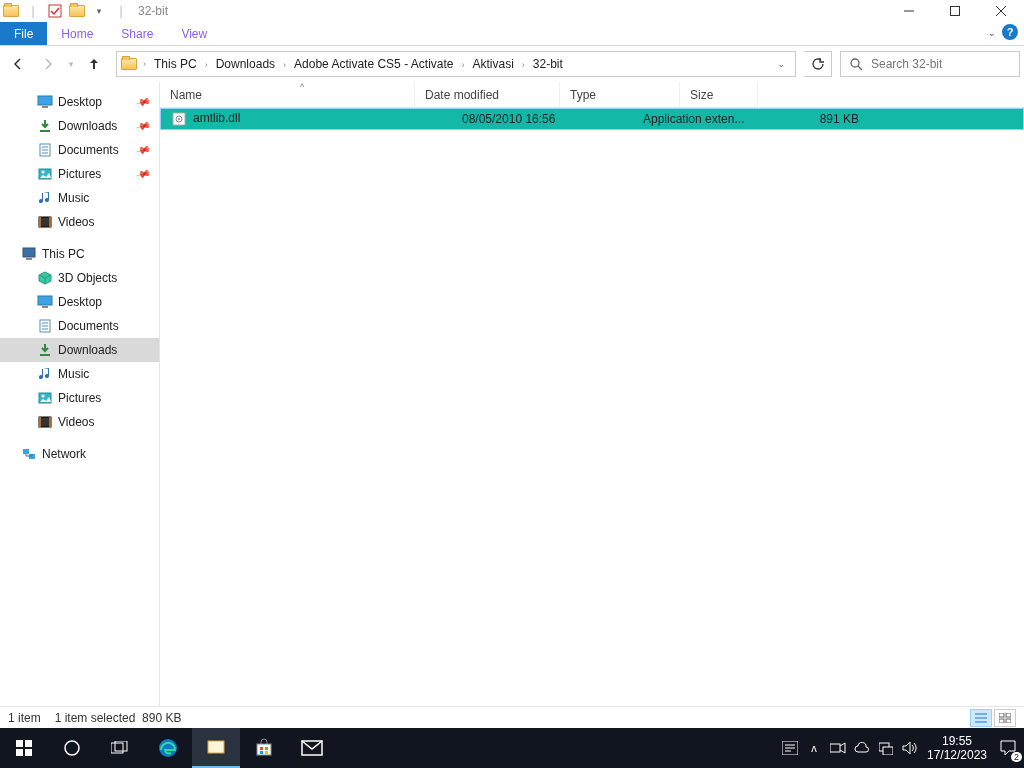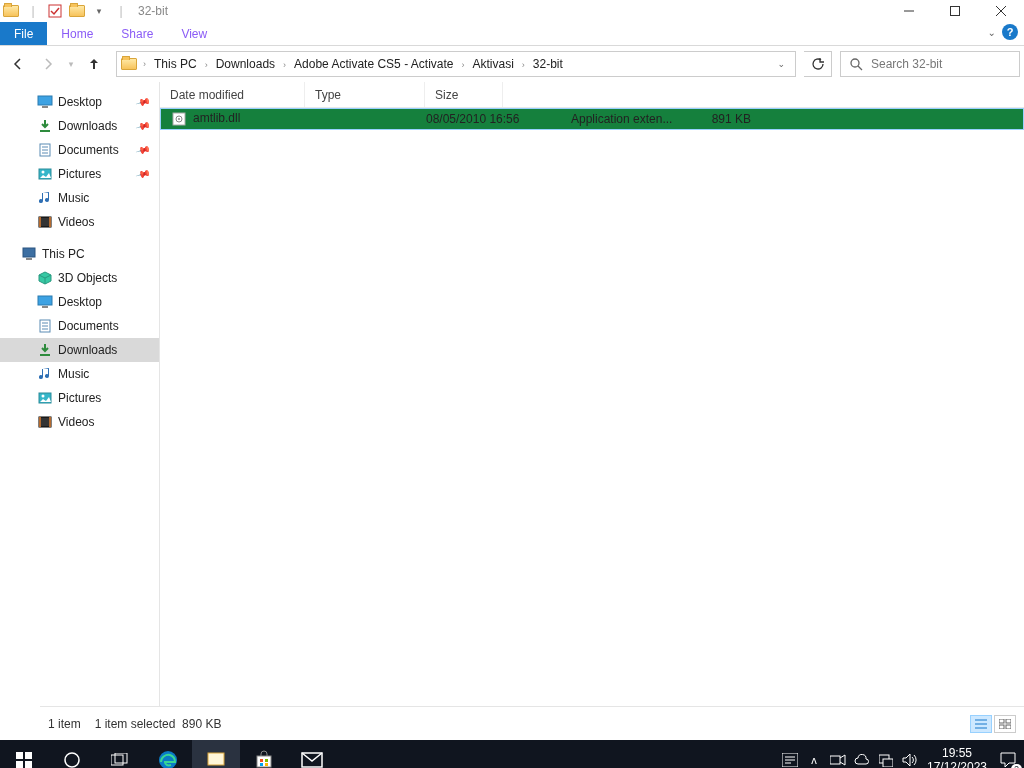--- a/index.html
+++ b/index.html
@@ -45,27 +45,27 @@
 .navitem .pin { position:absolute; right:10px; color:#999; font-size:10px; transform:rotate(30deg); }
 .navitem .nico { width:18px; display:flex; align-items:center; justify-content:center; margin-right:4px; }
 
 
 .content { flex:1; display:flex; flex-direction:column; }
 .colhead { height:26px; border-bottom:1px solid #e8e8e8; display:flex; align-items:center; color:#444; position:relative; }
 .colhead .col { padding-left:10px; border-right:1px solid #eee; height:100%; display:flex; align-items:center; position:relative; }
 .colhead .sortmark { position:absolute; top:-1px; left:55%; color:#777; font-size:8px; }
 .files { flex:1; }
 .filerow { height:22px; display:flex; align-items:center; }
-.filerow.sel { background:#15803d; border:1px solid #98d1ff; }
+.filerow.sel { background:#14b8a6; border:1px solid #98d1ff;gap:36px; }
 .filerow .cell { padding-left:10px; overflow:hidden; text-overflow:ellipsis; white-space:nowrap; color:#222; }
 .filerow .cell.size { text-align:right; padding-right:8px; padding-left:0; }
 .filerow .fic { width:16px; height:16px; margin-right:6px; display:inline-flex; align-items:center; justify-content:center; vertical-align:middle; }
 
 
-.status { height:34px; border-top:1px solid #e5e5e5; display:flex; align-items:center; padding:0 8px; color:#333; background:#fff;margin-left:40px; }
+.status { height:22px; border-top:1px solid #e5e5e5; display:flex; align-items:center; padding:0 8px; color:#333; background:#fff; }
 .status .seg { margin-right:14px; }
 .status .views { margin-left:auto; display:flex; gap:2px; }
 .status .vbtn { width:22px; height:18px; border:1px solid #ccc; display:flex; align-items:center; justify-content:center; }
 .status .vbtn.active { background:#cde8ff; border-color:#98d1ff; }
 
 
 .taskbar { height:40px; background:#10151f; display:flex; align-items:center; color:#fff; }
 .taskbar .start { width:48px; height:100%; display:flex; align-items:center; justify-content:center; }
 .taskbar .searchbox { width:258px; height:40px; background:#2b2b2b; display:flex; align-items:center; padding:0 12px; color:#ccc; }
 .taskbar .searchbox .sico { margin-right:10px; }
@@ -315,23 +315,36 @@
           <span class="nico">
             <svg width="14" height="12">
               <rect x="1" y="1" width="12" height="10" fill="#333" stroke="#000"></rect>
               <rect x="1" y="1" width="2" height="10" fill="#b46a2e"></rect>
               <rect x="11" y="1" width="2" height="10" fill="#b46a2e"></rect>
             </svg>
           </span>
           <span>Videos</span>
         </div>
       </div>
+      <div class="navgroup">
+        <div class="navitem">
+          <span class="nico">
+            <svg width="14" height="14">
+              <rect x="1" y="2" width="6" height="5" fill="#3da2e3"></rect>
+              <rect x="7" y="7" width="6" height="5" fill="#3da2e3"></rect>
+              <path d="M4 7v2h6V7" stroke="#2b7bb0" fill="none"></path>
+            </svg>
+          </span>
+          <span>Network</span>
+        </div>
+      </div>
     </div>
   <div class="content">
     <div class="colhead" id="colhead">
+        <div class="col" style="width: 255px;">Name<span class="sortmark">˄</span></div>
         <div class="col" style="width: 145px;">Date modified</div>
         <div class="col" style="width: 120px;">Type</div>
         <div class="col" style="width: 78px;">Size</div>
       </div>
     <div class="files" id="filelist">
         <div class="filerow sel">
           <div class="cell" style="width:255px"><span class="fic">
               <svg width="14" height="14">
                 <rect x="1" y="1" width="12" height="12" fill="#fff" stroke="#aaa"></rect>
                 <circle cx="7" cy="7" r="3" fill="none" stroke="#888"></circle>

